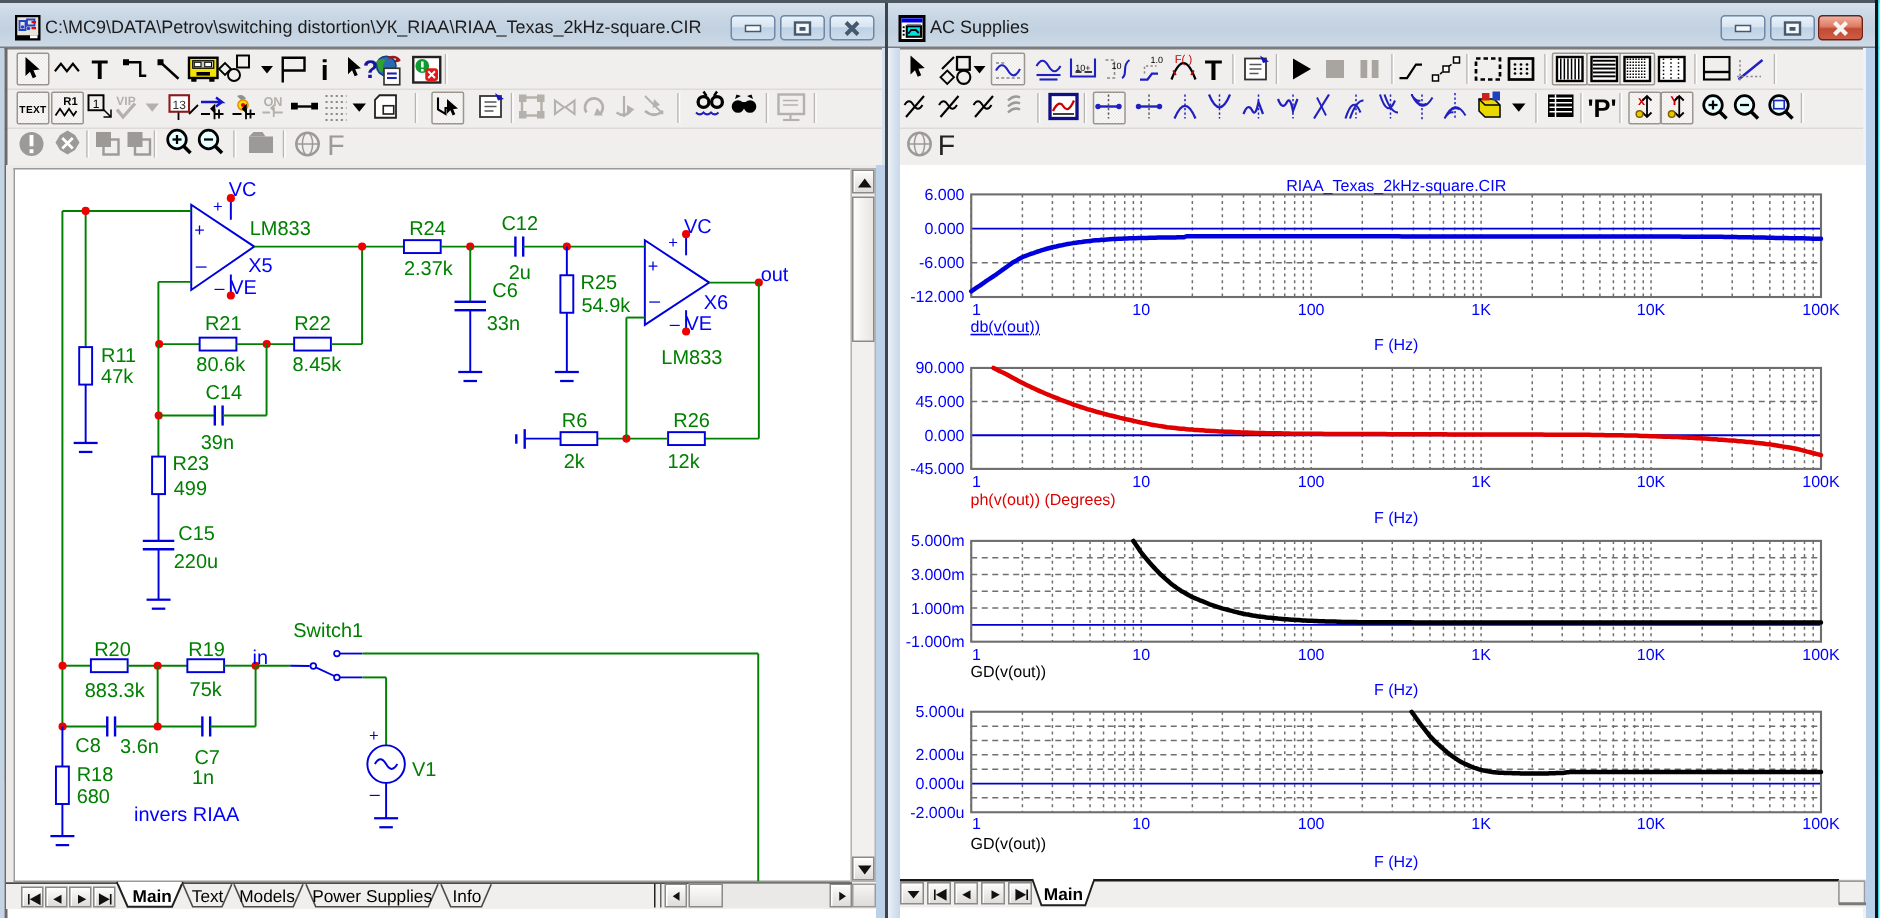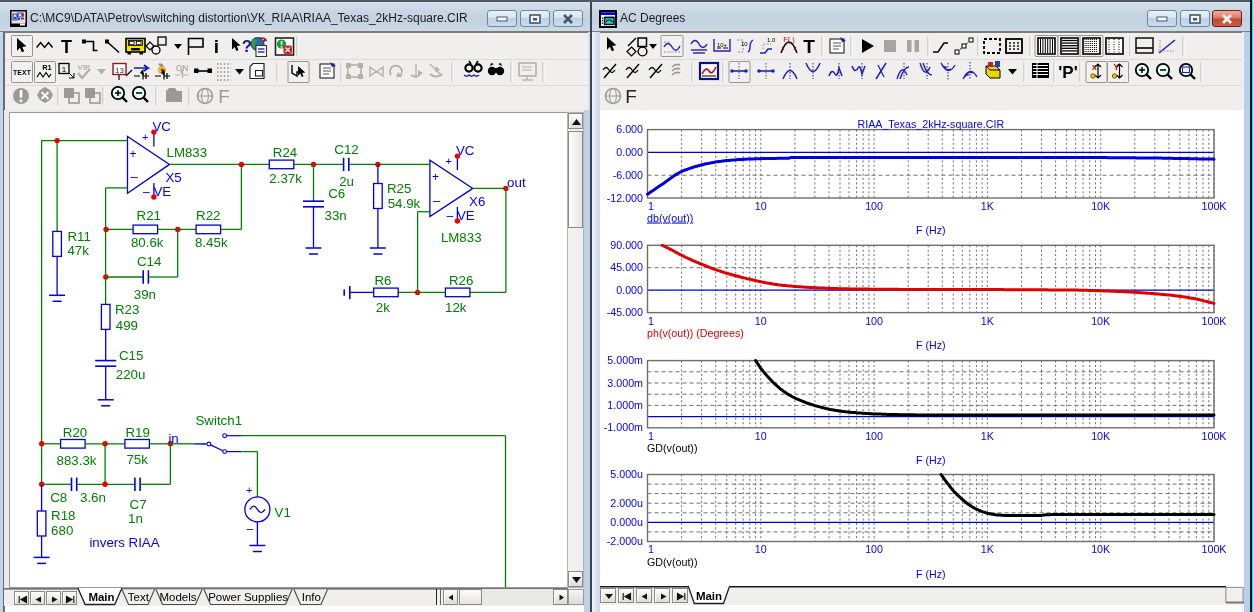--- a/index.html
+++ b/index.html
@@ -481,21 +481,21 @@
   <svg style="left:8px;top:11px" width="16" height="16" viewBox="0 0 16 16">
     <rect width="16" height="16" fill="#fff" stroke="#000" stroke-width="2"></rect>
     <rect x="1" y="1.2" width="14" height="2.8" fill="#0000dd"></rect>
     <rect x="4.5" y="6.5" width="9.5" height="7" fill="#00e0e0" stroke="#000" stroke-width="1.4"></rect>
     <path d="M 5.5 11.5 l 2 -2.5 h 3 l 2 2" fill="none" stroke="#000" stroke-width="1.2"></path>
     <rect x="1.8" y="6.5" width="1.3" height="1.3" fill="#000"></rect>
         <rect x="1.8" y="9" width="1.3" height="1.3" fill="#000"></rect>
         <rect x="1.8" y="11.5" width="1.3" height="1.3" fill="#000"></rect>
     <line x1="4.5" y1="5.4" x2="14" y2="5.4" stroke="#888" stroke-width="1"></line>
   </svg>
-  <div class="tbtxt" style="left:28px">AC Degrees</div>
+  <div class="tbtxt" style="left:28px">AC Supplies</div>
   <div class="wbtn" style="left:555px">
         <svg class="g" width="12" height="6">
           <rect x="1" y="1" width="10" height="4" fill="#f4f8fc" stroke="#44586e"></rect>
         </svg>
       </div>
   <div class="wbtn" style="left:588px">
         <svg class="g" width="12" height="10">
           <rect x="1" y="1" width="10" height="8" fill="#f4f8fc" stroke="#44586e" stroke-width="1.6"></rect>
           <rect x="4" y="4" width="4" height="2.5" fill="#44586e"></rect>
         </svg>

